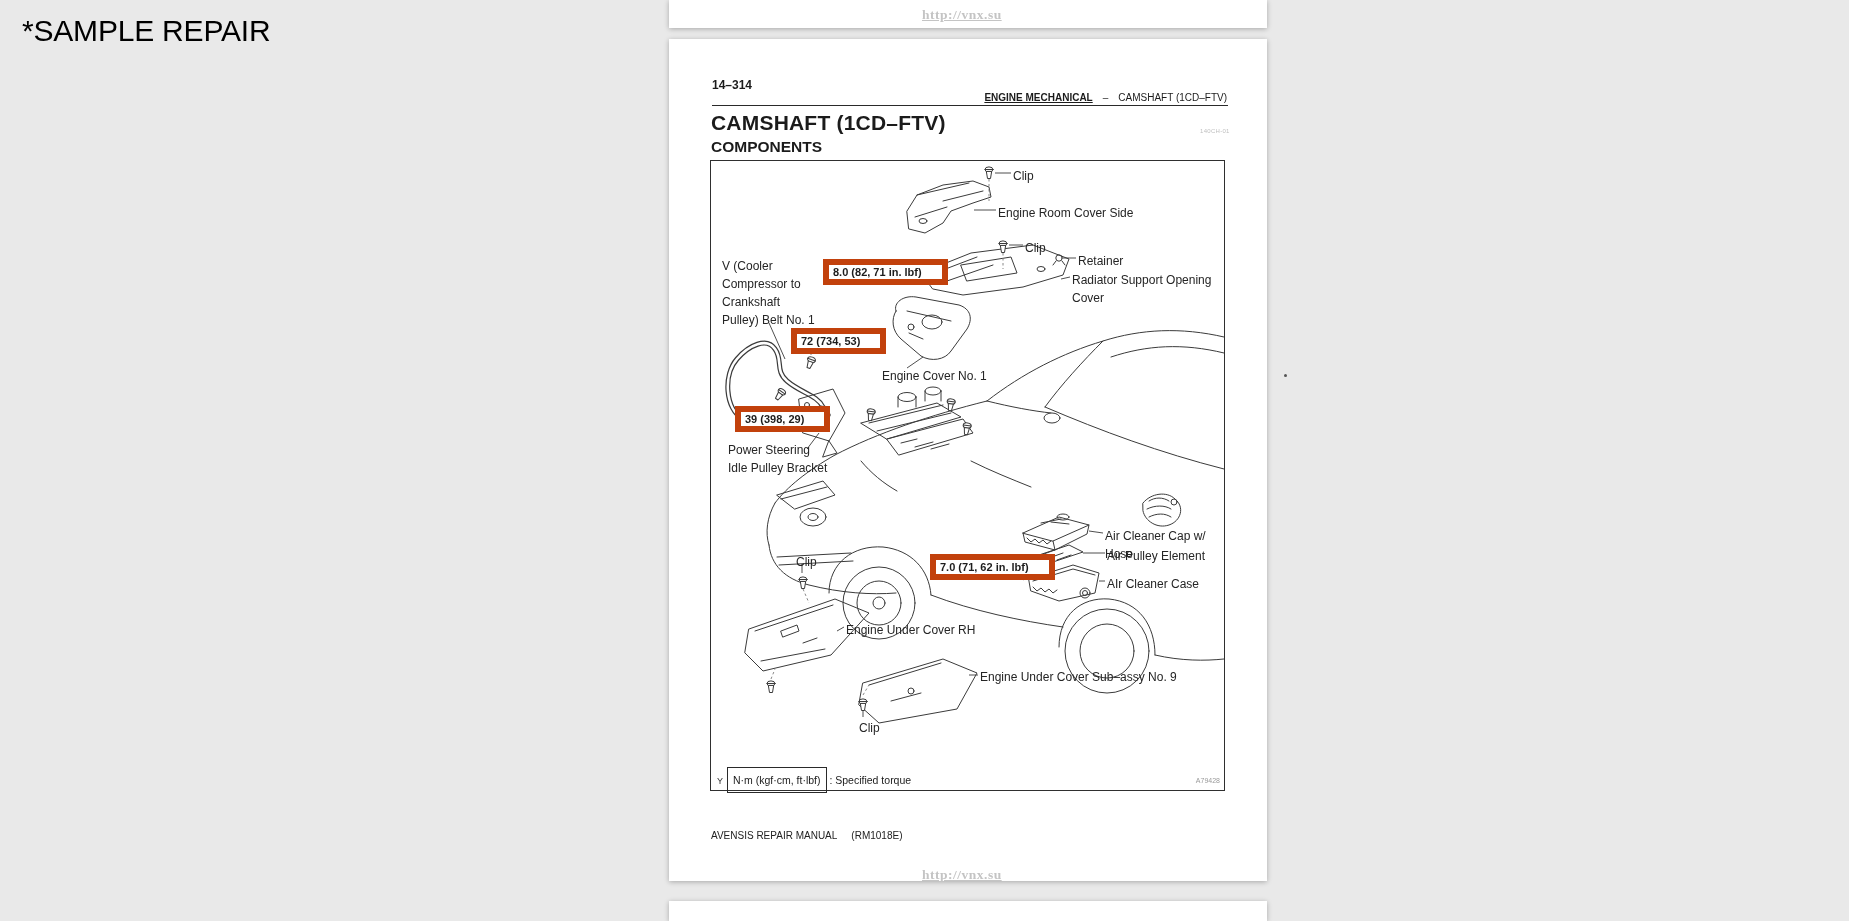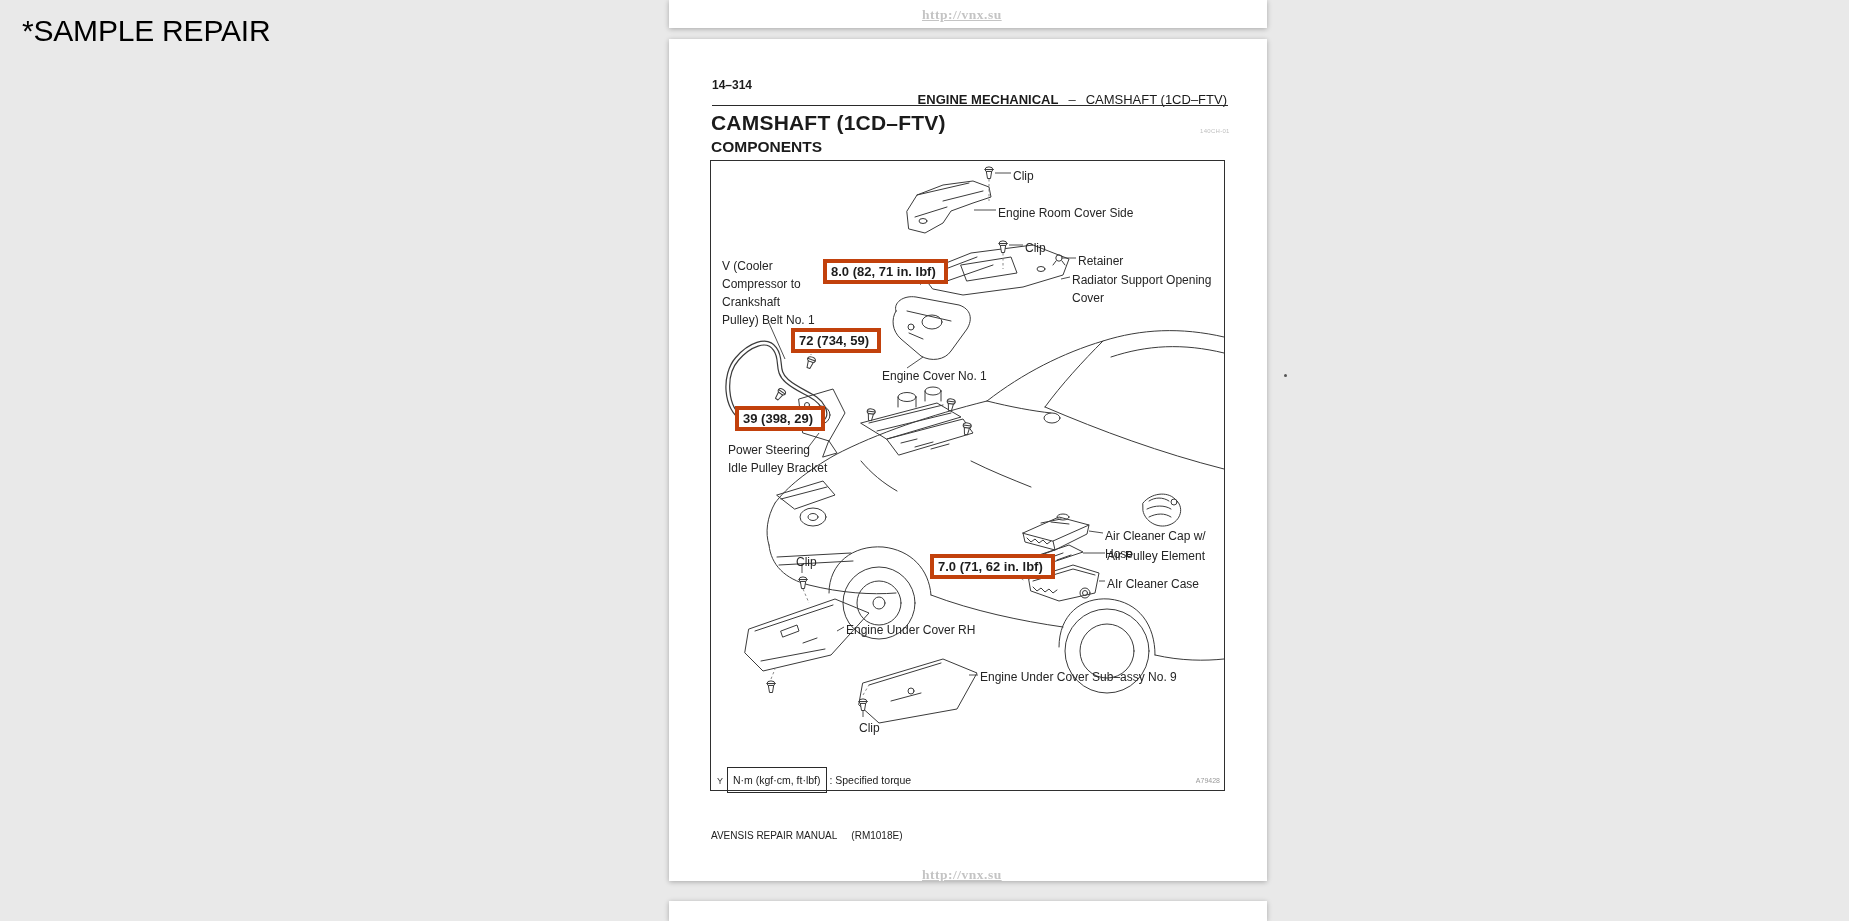--- a/index.html
+++ b/index.html
@@ -21,39 +21,39 @@
   .page-top{top:0;height:28px;}
   .page-main{top:39px;height:842px;}
   .page-bottom{top:901px;height:20px;}
   .watermark{
     position:absolute;left:253px;
     font-family:"Liberation Serif",serif;font-weight:bold;
     font-size:13.5px;color:#c4c4c4;text-decoration:underline;
     letter-spacing:.5px;white-space:nowrap;
   }
   .page-number{position:absolute;left:43px;top:39px;font-size:12px;font-weight:bold;}
-  .breadcrumb{position:absolute;right:40px;top:53px;font-size:13px;white-space:nowrap;text-align:center;}
+  .breadcrumb{position:absolute;right:40px;top:53px;font-size:10px;white-space:nowrap;text-align:center;}
   .breadcrumb .sect{font-weight:bold;text-decoration:underline;}
   .breadcrumb .sep{margin:0 10px;color:#333;}
   .header-rule{position:absolute;left:43px;top:66px;width:516px;border-top:1.6px solid #2a2a2a;}
   .page-title{position:absolute;left:42px;top:72px;font-size:21px;font-weight:bold;letter-spacing:.2px;}
   .page-subtitle{position:absolute;left:42px;top:99px;font-size:15.5px;font-weight:bold;}
   .doc-code{position:absolute;left:531px;top:89px;font-size:6px;color:#c0c0c0;letter-spacing:.3px;}
   .diagram{
     position:absolute;left:41px;top:121px;width:513px;height:629px;
     border:1px solid #2f2f2f;
   }
   .diagram svg{position:absolute;left:0;top:0;}
   .lbl{
     position:absolute;font-size:12px;line-height:1.5;color:#252525;
     white-space:pre-line;
   }
   .torque{
-    position:absolute;font-size:13px;font-weight:bold;color:#1d1d1d;
-    border:4px solid #c2410c;padding:1px 8px 1px 4px;background:#fff;
+    position:absolute;font-size:11px;font-weight:bold;color:#1d1d1d;
+    border:6px solid #c2410c;padding:1px 20px 1px 4px;background:#fff;
     white-space:nowrap;
   }
   .axis-letter{position:absolute;left:6px;top:615px;font-size:9px;color:#333;}
   .torque-note{position:absolute;left:16px;top:606px;font-size:10.5px;white-space:nowrap;}
   .torque-note .boxed{border:1px solid #2a2a2a;padding:6px 5px;display:inline-block;}
   .figure-code{position:absolute;right:4px;top:616px;font-size:7px;color:#9a9a9a;}
   .page-footer{position:absolute;left:42px;top:791px;font-size:10px;color:#222;white-space:nowrap;}
   .page-footer .code{margin-left:14px;}
   .wm-bottom{top:828px;}
   .wm-top{top:7px;}
@@ -243,21 +243,21 @@
 Idle Pulley Bracket</div>
     <div class="lbl" style="left:394px;top:366px">Air Cleaner Cap w/ Hose</div>
     <div class="lbl" style="left:396px;top:386px">Air Pulley Element</div>
     <div class="lbl" style="left:396px;top:414px">AIr Cleaner Case</div>
     <div class="lbl" style="left:85px;top:392px">Clip</div>
     <div class="lbl" style="left:135px;top:460px">Engine Under Cover RH</div>
     <div class="lbl" style="left:269px;top:507px">Engine Under Cover Sub–assy No. 9</div>
     <div class="lbl" style="left:148px;top:558px">Clip</div>
 
     <div class="torque" style="left:112px;top:98px">8.0 (82, 71 in. lbf)</div>
-    <div class="torque" style="left:80px;top:167px">72 (734, 59)</div>
+    <div class="torque" style="left:80px;top:167px">72 (734, 53)</div>
     <div class="torque" style="left:24px;top:245px">39 (398, 29)</div>
     <div class="torque" style="left:219px;top:393px">7.0 (71, 62 in. lbf)</div>
 
     <div class="axis-letter">Y</div>
     <div class="torque-note">
       <span class="boxed">N·m (kgf·cm, ft·lbf)</span>
       <span>: Specified torque</span>
     </div>
     <div class="figure-code">A79428</div>
   </div>

